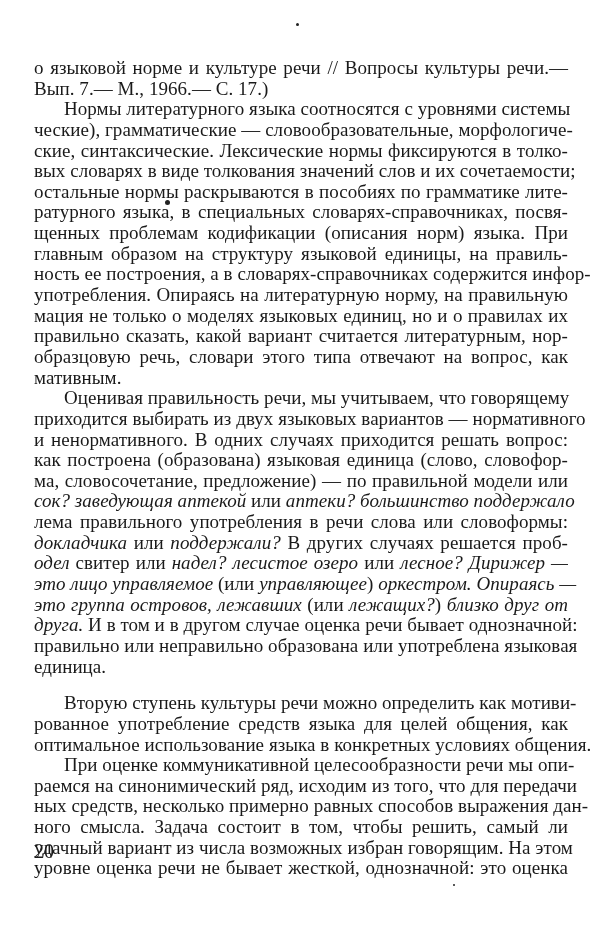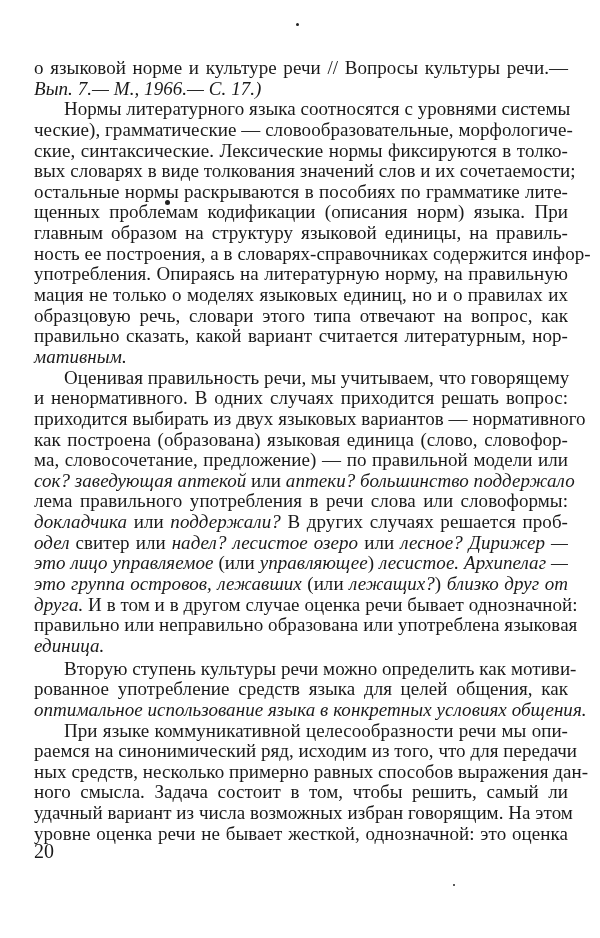--- a/index.html
+++ b/index.html
@@ -27,27 +27,26 @@
       line-height: 20.65px;
       height: 20.65px;
       white-space: nowrap;
       text-align: justify;
       text-align-last: justify;
       overflow: visible;
       letter-spacing: 0.05px;
     }
     .line.last {
       text-align-last: left;
-      font-style: italic;
     }
     .line.indent {
       text-indent: 30px;
     }
     .line.gap-before {
-      margin-top: 2px;
+      margin-top: 16px;
       font-family: Liberation Serif, serif;
     }
     .it {
       font-style: italic;
     }
     .page-number {
       position: absolute;
       left: 34px;
       top: 840px;
       font-size: 20px;
@@ -70,46 +69,47 @@
 <div class="speck" style="left:453px;top:884px;width:2px;height:2px;"></div>
 
 <main class="page" id="page-body">
     <div class="line"><span>о языковой норме и культуре речи // Вопросы культуры речи.—</span></div>
     <div class="line last"><span>Вып. 7.— М., 1966.— С. 17.)</span></div>
     <div class="line indent"><span>Нормы литературного языка соотносятся с уровнями системы</span></div>
     <div class="line"><span>ческие), грамматические — словообразовательные, морфологиче-</span></div>
     <div class="line"><span>ские, синтаксические. Лексические нормы фиксируются в толко-</span></div>
     <div class="line"><span>вых словарях в виде толкования значений слов и их сочетаемости;</span></div>
     <div class="line"><span>остальные нормы раскрываются в пособиях по грамматике лите-</span></div>
+    <div class="line"><span>ратурного языка, в специальных словарях-справочниках, посвя-</span></div>
     <div class="line"><span>щенных проблемам кодификации (описания норм) языка. При</span></div>
     <div class="line"><span>главным образом на структуру языковой единицы, на правиль-</span></div>
     <div class="line"><span>ность ее построения, а в словарях-справочниках содержится инфор-</span></div>
     <div class="line"><span>употребления. Опираясь на литературную норму, на правильную</span></div>
     <div class="line"><span>мация не только о моделях языковых единиц, но и о правилах их</span></div>
+    <div class="line"><span>правильно сказать, какой вариант считается литературным, нор-</span></div>
     <div class="line"><span>образцовую речь, словари этого типа отвечают на вопрос, как</span></div>
-    <div class="line"><span>правильно сказать, какой вариант считается литературным, нор-</span></div>
     <div class="line last"><span>мативным.</span></div>
     <div class="line indent"><span>Оценивая правильность речи, мы учитываем, что говорящему</span></div>
+    <div class="line"><span>приходится выбирать из двух языковых вариантов — нормативного</span></div>
     <div class="line"><span>и ненормативного. В одних случаях приходится решать вопрос:</span></div>
-    <div class="line"><span>приходится выбирать из двух языковых вариантов — нормативного</span></div>
     <div class="line"><span>как построена (образована) языковая единица (слово, словофор-</span></div>
     <div class="line"><span>ма, словосочетание, предложение) — по правильной модели или</span></div>
     <div class="line"><span class="it">сок? заведующая аптекой</span><span> или </span><span class="it">аптеки? большинство поддержало</span></div>
     <div class="line"><span>лема правильного употребления в речи слова или словоформы:</span></div>
     <div class="line"><span class="it">докладчика</span><span> или </span><span class="it">поддержали?</span><span> В других случаях решается проб-</span></div>
     <div class="line"><span class="it">одел</span><span> свитер или </span><span class="it">надел? лесистое озеро</span><span> или </span><span class="it">лесное? Дирижер —</span></div>
-    <div class="line"><span class="it">это лицо управляемое</span><span> (или </span><span class="it">управляющее</span><span>) </span><span class="it">лесистое. Архипелаг —</span></div>
+    <div class="line"><span class="it">это лицо управляемое</span><span> (или </span><span class="it">управляющее</span><span>) </span><span class="it">оркестром. Опираясь —</span></div>
     <div class="line"><span class="it">это группа островов, лежавших</span><span> (или </span><span class="it">лежащих?</span><span>) </span><span class="it">близко друг от</span></div>
     <div class="line"><span class="it">друга.</span><span> И в том и в другом случае оценка речи бывает однозначной:</span></div>
     <div class="line"><span>правильно или неправильно образована или употреблена языковая</span></div>
     <div class="line last"><span>единица.</span></div>
     <div class="line indent gap-before"><span>Вторую ступень культуры речи можно определить как мотиви-</span></div>
     <div class="line"><span>рованное употребление средств языка для целей общения, как</span></div>
     <div class="line last"><span>оптимальное использование языка в конкретных условиях общения.</span></div>
-    <div class="line indent"><span>При языке коммуникативной целесообразности речи мы опи-</span></div>
+    <div class="line indent"><span>При оценке коммуникативной целесообразности речи мы опи-</span></div>
     <div class="line"><span>раемся на синонимический ряд, исходим из того, что для передачи</span></div>
     <div class="line"><span>ных средств, несколько примерно равных способов выражения дан-</span></div>
     <div class="line"><span>ного смысла. Задача состоит в том, чтобы решить, самый ли</span></div>
     <div class="line"><span>удачный вариант из числа возможных избран говорящим. На этом</span></div>
     <div class="line"><span>уровне оценка речи не бывает жесткой, однозначной: это оценка</span></div>
   </main>
 
 <div class="page-number">20</div>
 
 </body></html>

